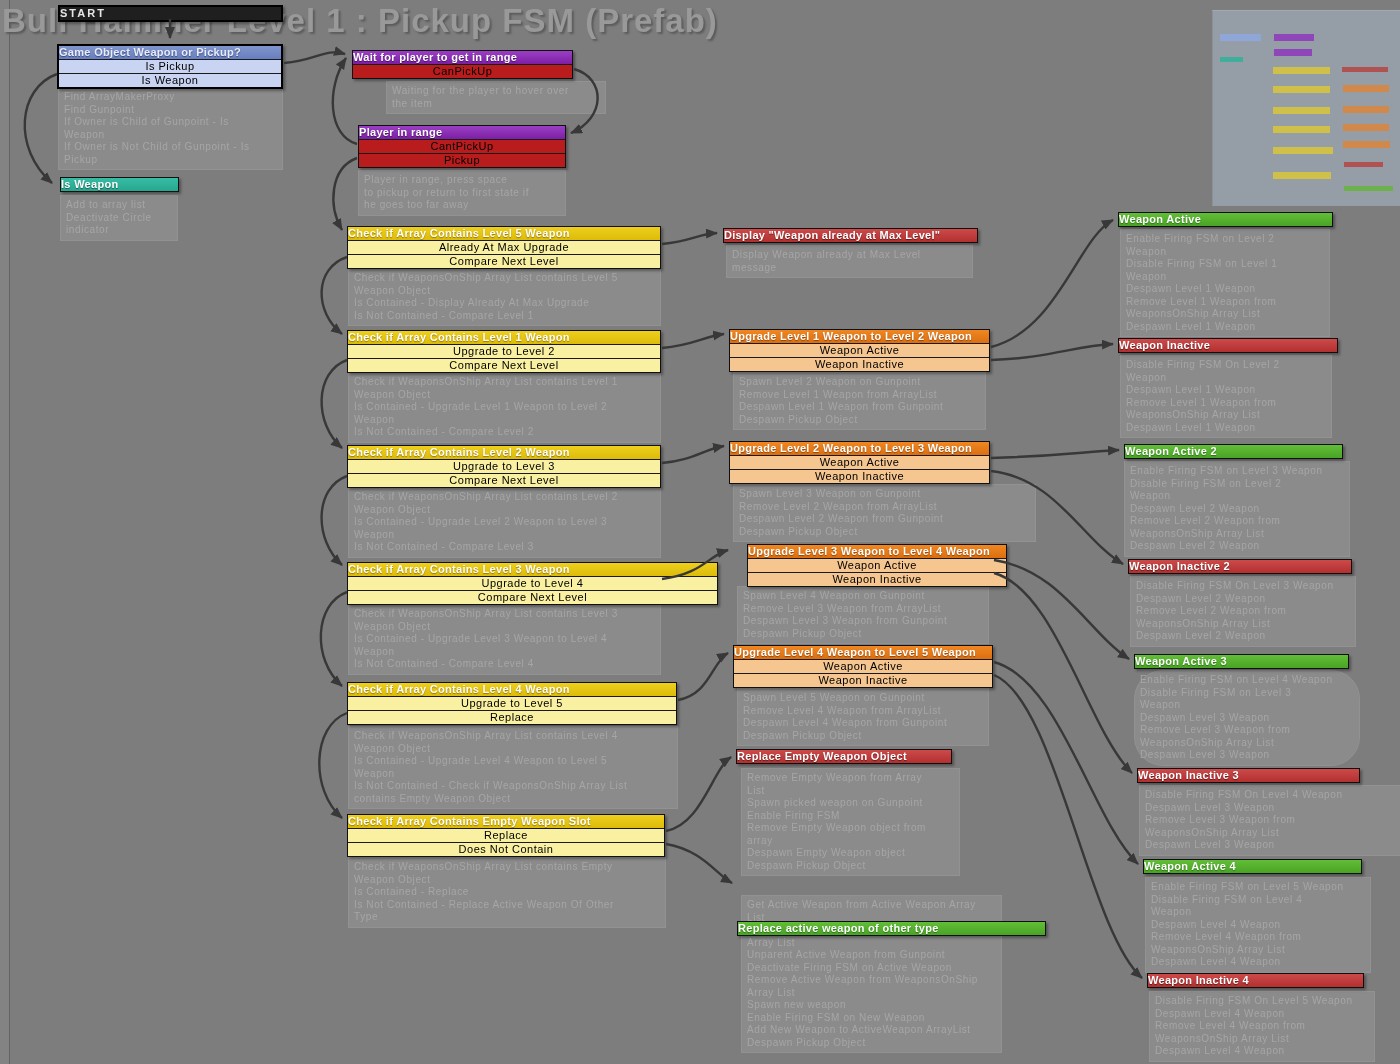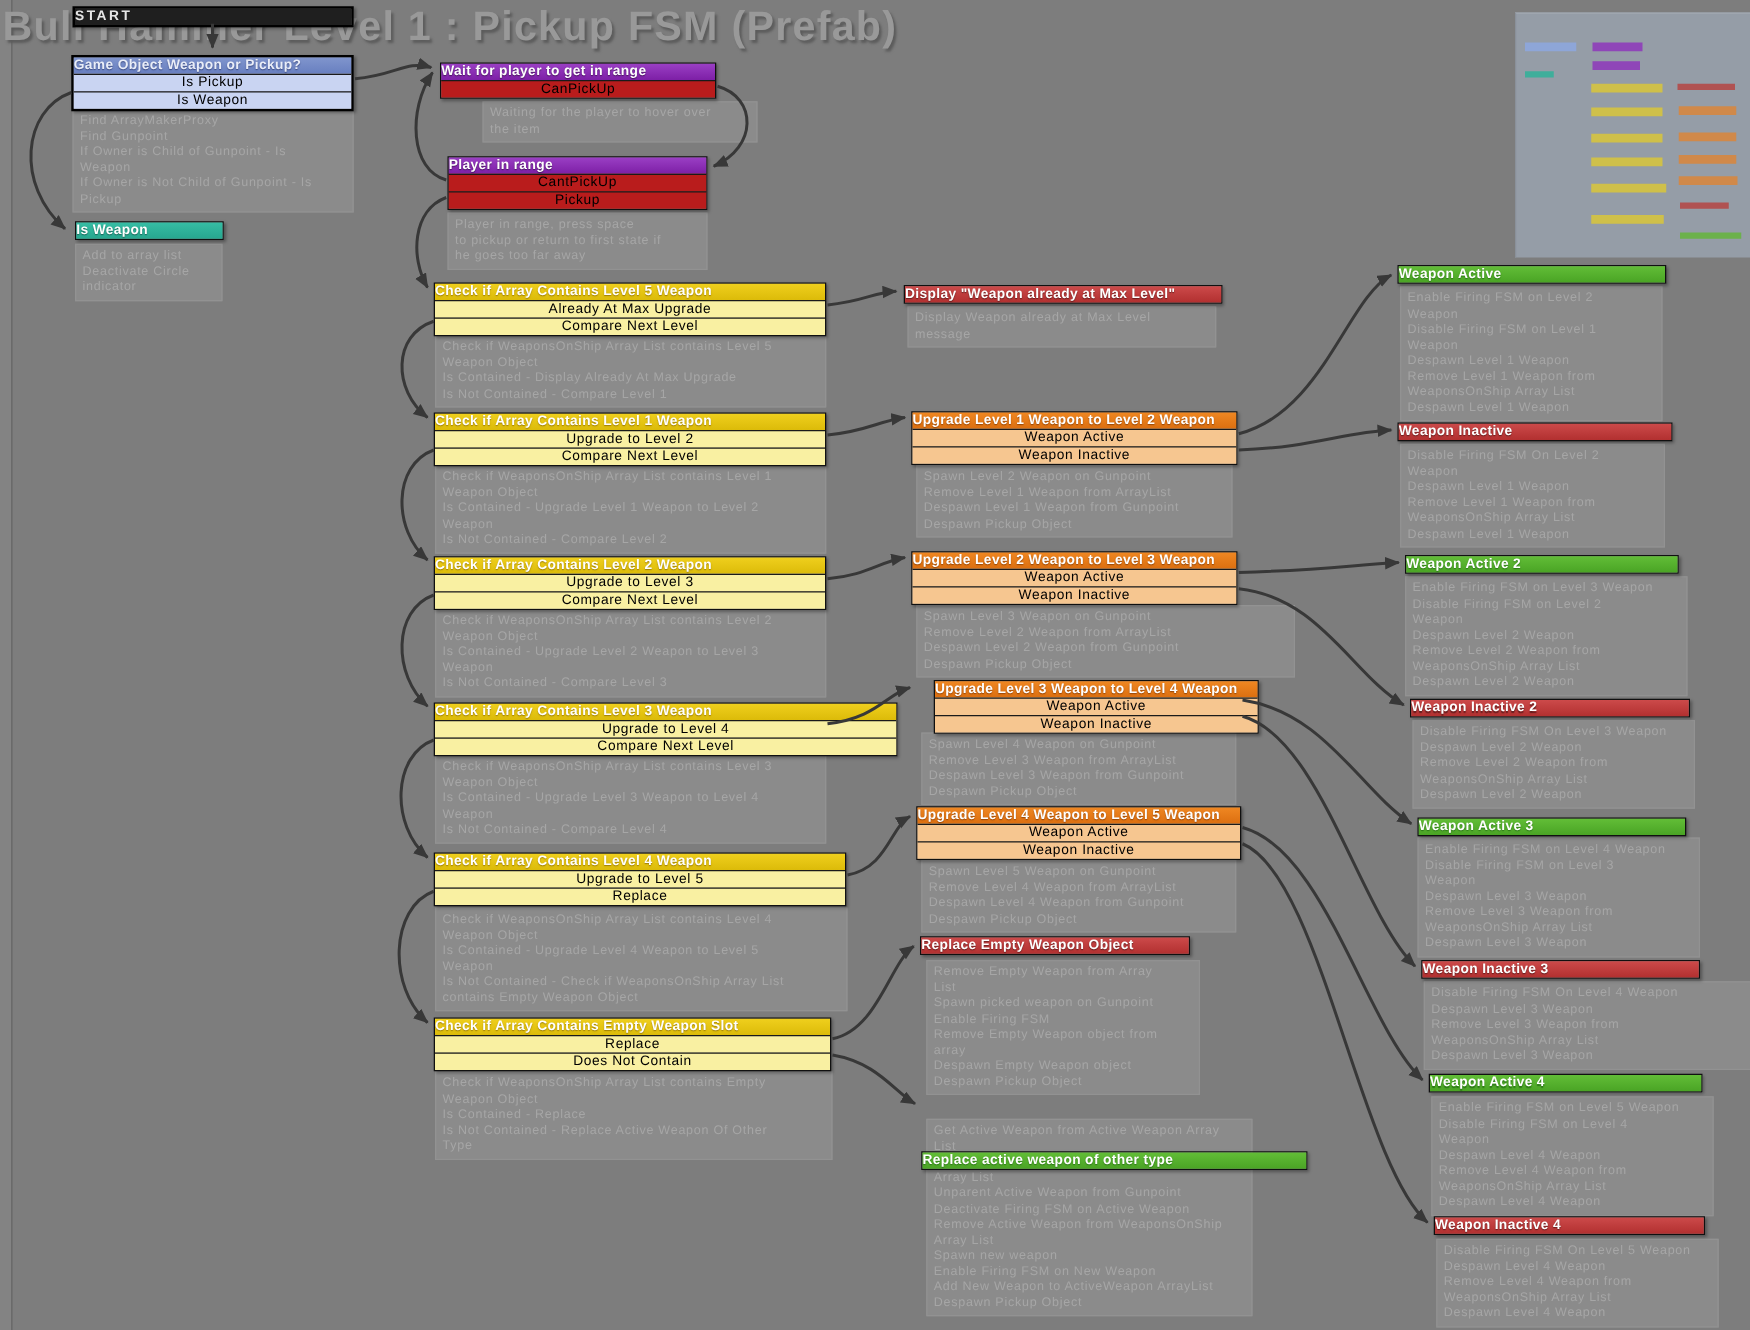--- a/index.html
+++ b/index.html
@@ -195,21 +195,21 @@
 Weapon
 Despawn Level 2 Weapon
 Remove Level 2 Weapon from
 WeaponsOnShip Array List
 Despawn Level 2 Weapon</div>
     <div class="note" style="left: 1130px; top: 576px; width: 226px;">Disable Firing FSM On Level 3 Weapon
 Despawn Level 2 Weapon
 Remove Level 2 Weapon from
 WeaponsOnShip Array List
 Despawn Level 2 Weapon</div>
-    <div class="note" style="left: 1134px; top: 670px; width: 226px;">Enable Firing FSM on Level 4 Weapon
+    <div class="note" style="left: 1134px; top: 670px; width: 226px; border-radius: 29px;">Enable Firing FSM on Level 4 Weapon
 Disable Firing FSM on Level 3
 Weapon
 Despawn Level 3 Weapon
 Remove Level 3 Weapon from
 WeaponsOnShip Array List
 Despawn Level 3 Weapon</div>
     <div class="note" style="left: 1139px; top: 785px; width: 262px;">Disable Firing FSM On Level 4 Weapon
 Despawn Level 3 Weapon
 Remove Level 3 Weapon from
 WeaponsOnShip Array List

